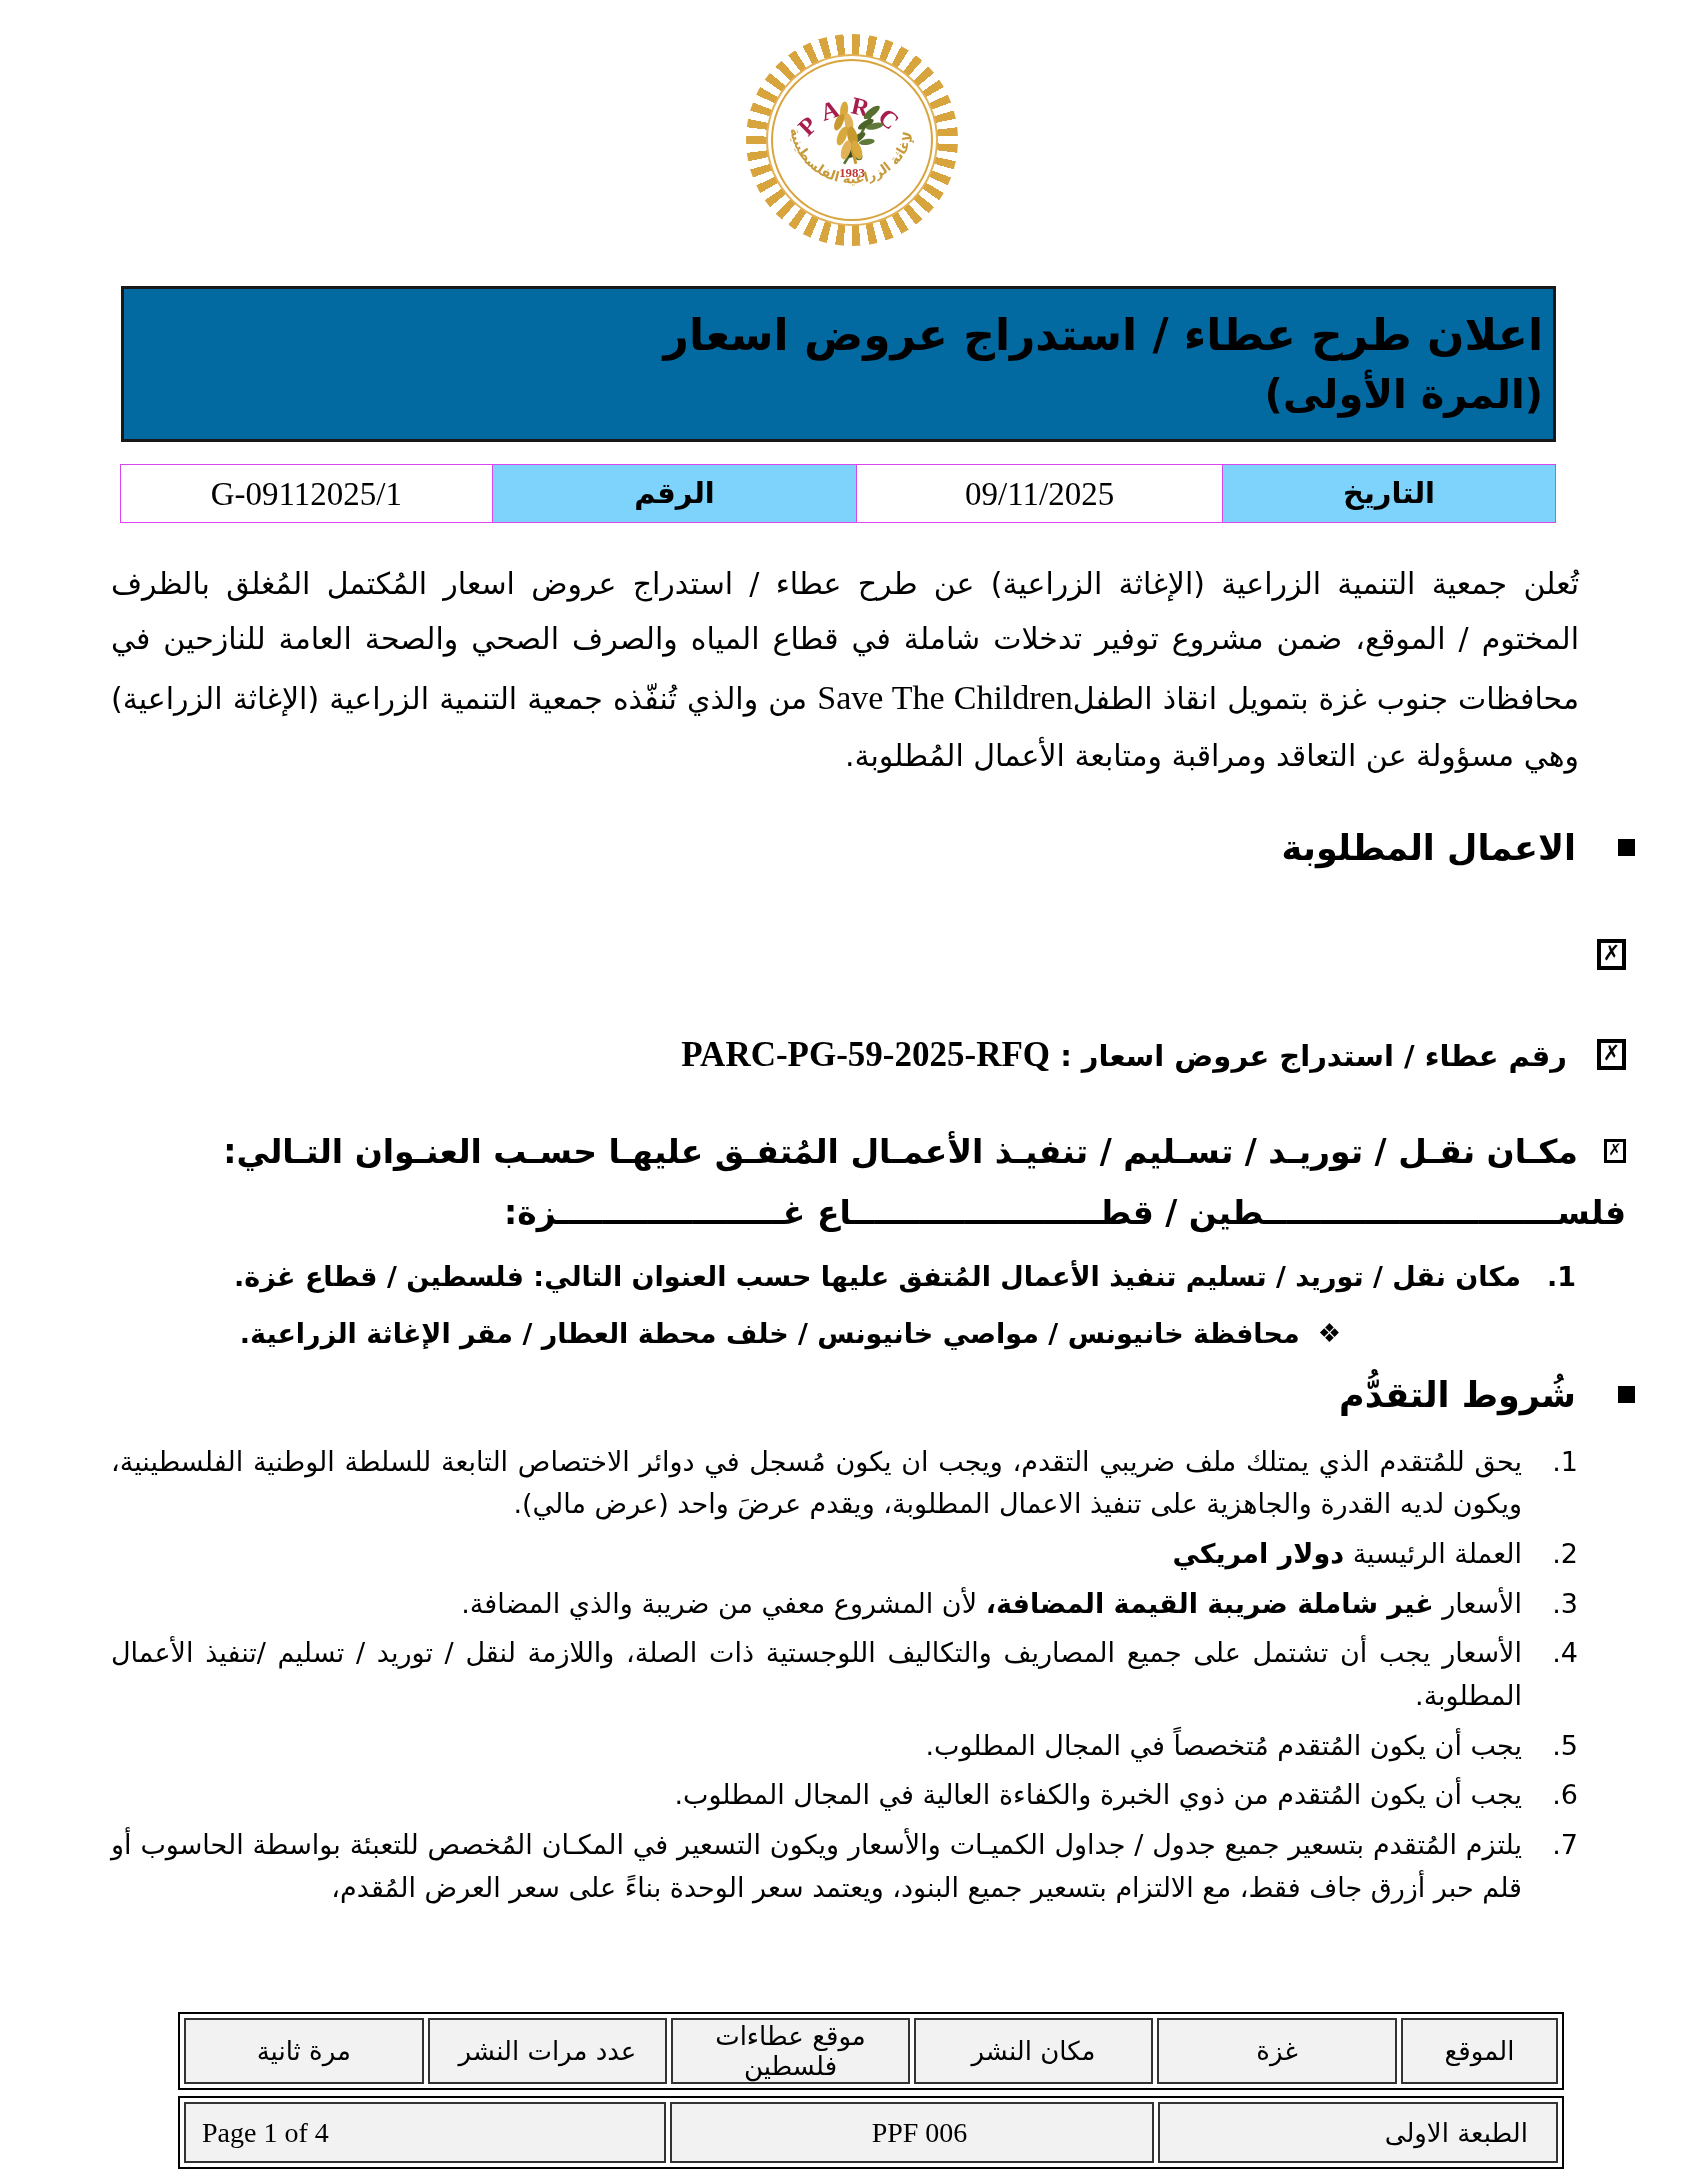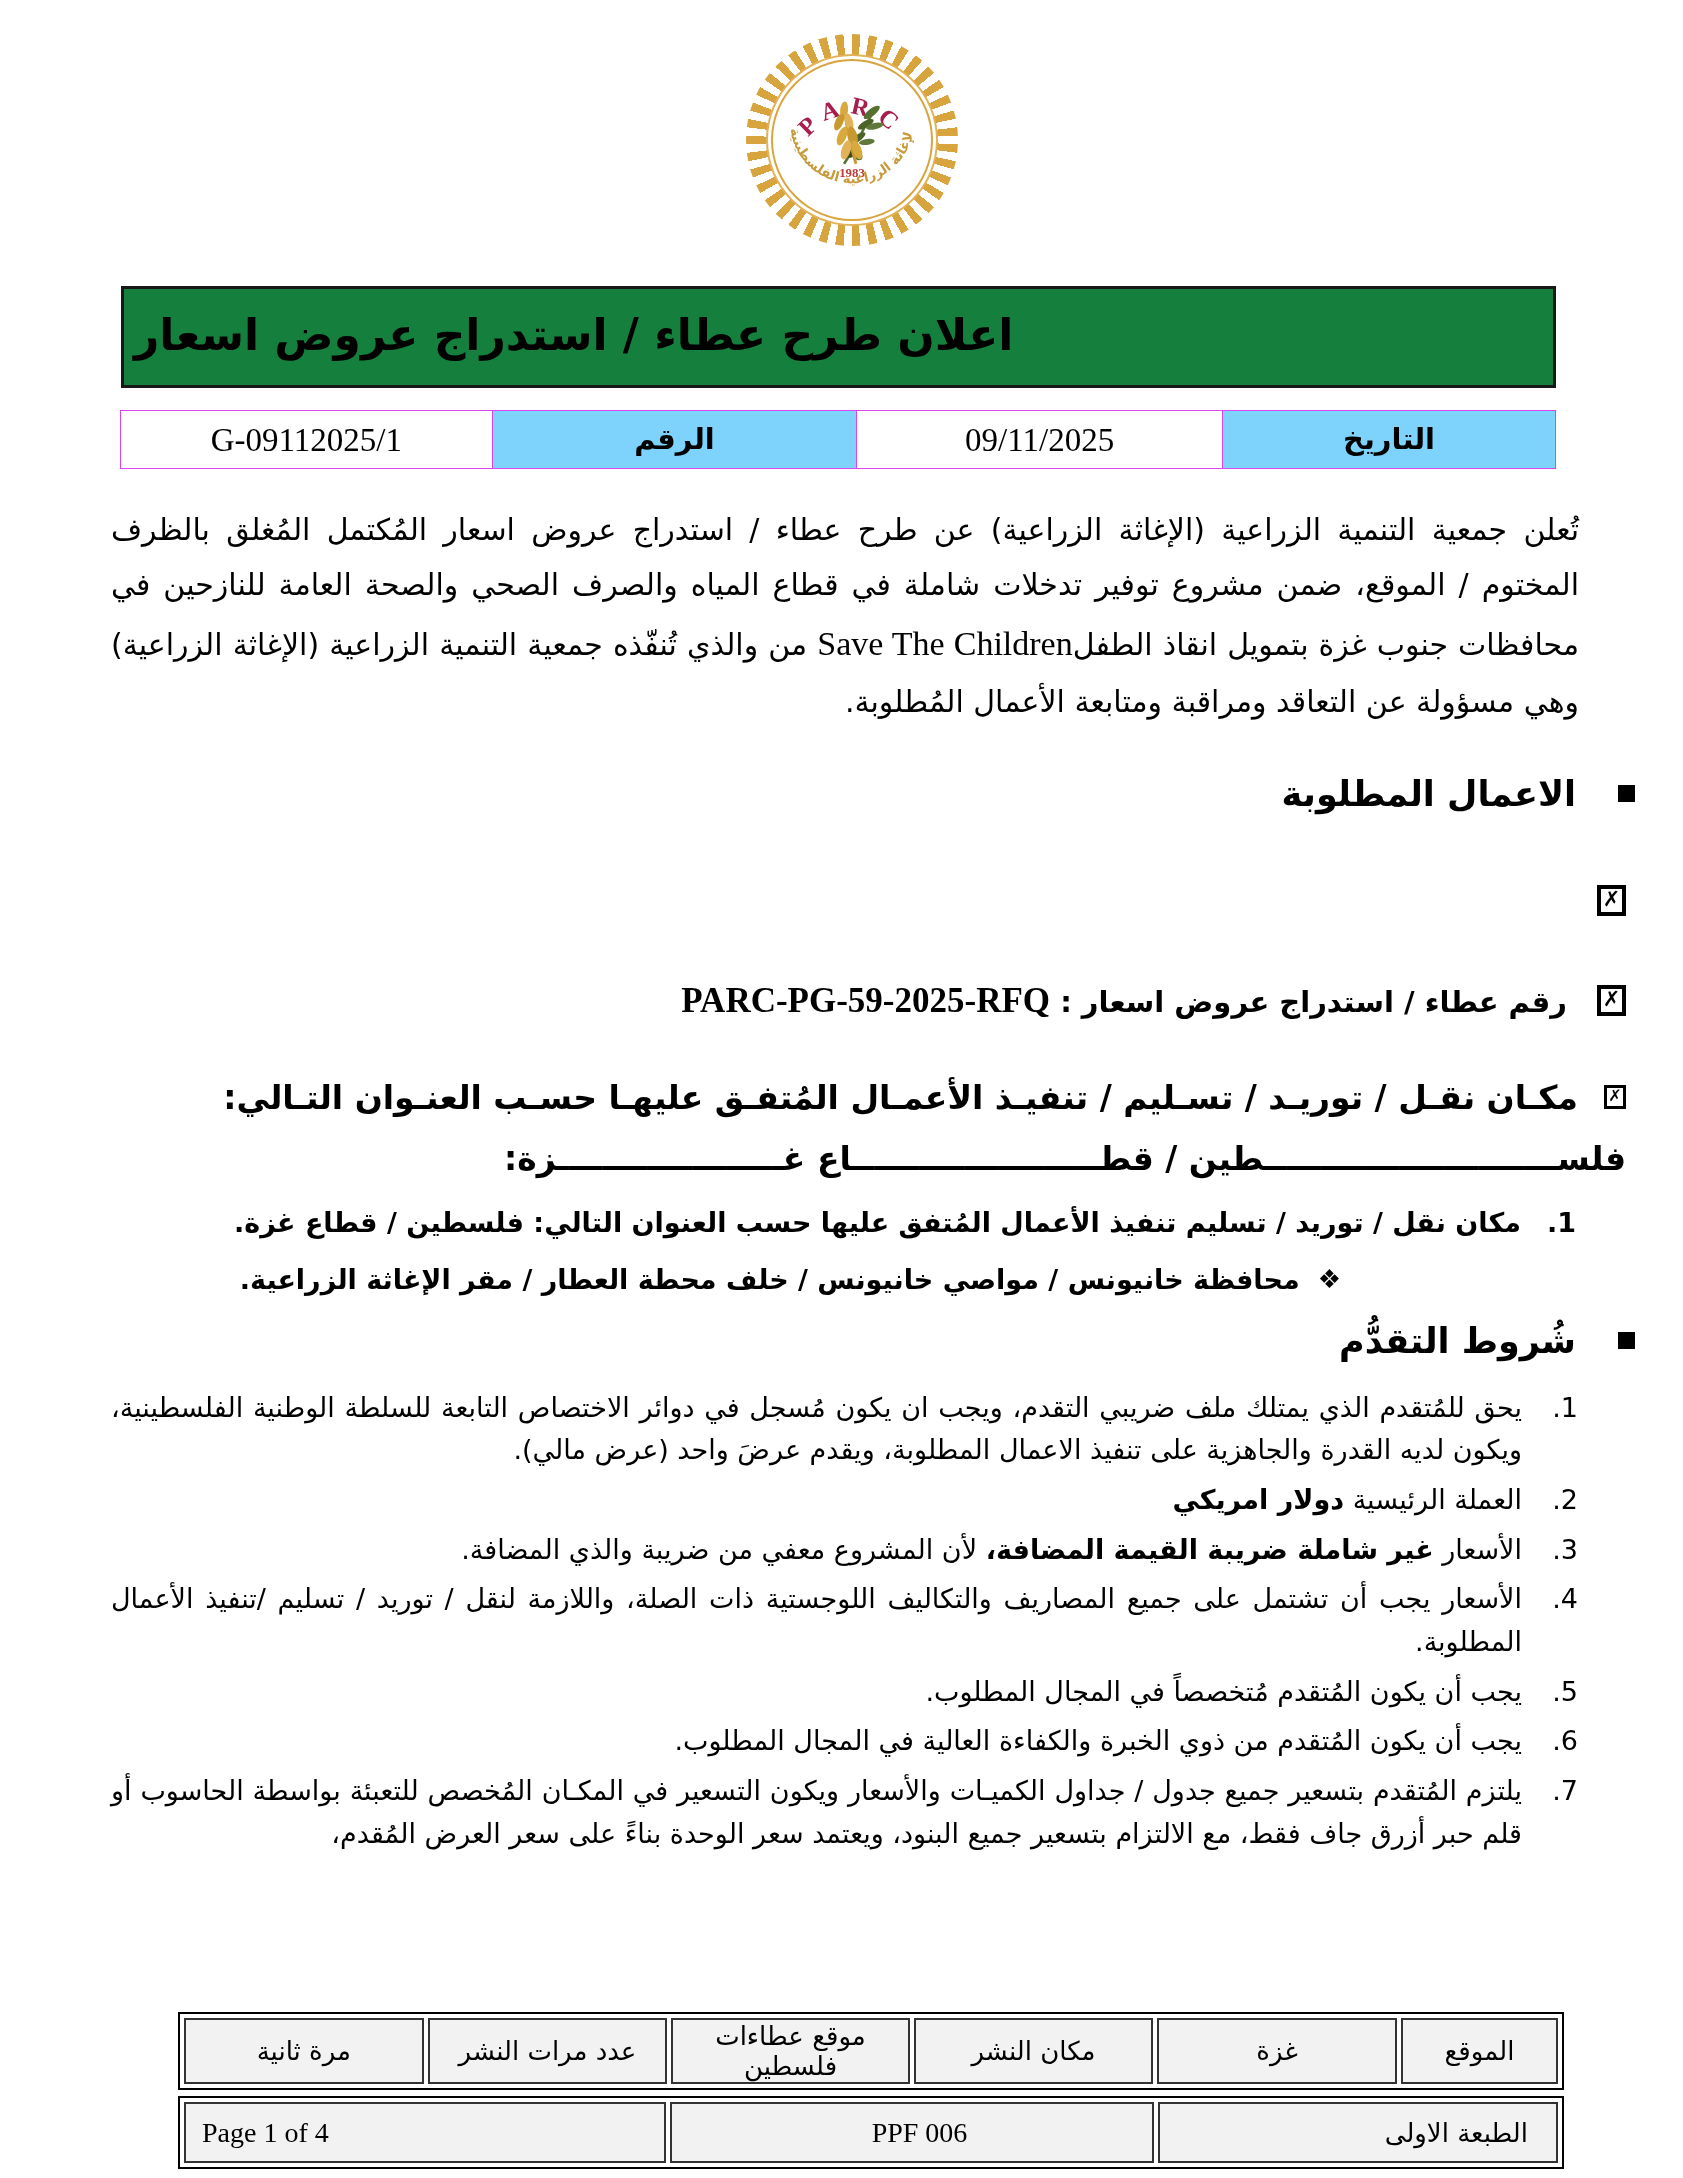--- a/index.html
+++ b/index.html
@@ -9,22 +9,22 @@
 
   
   .logo-wrap{position:relative;width:212px;height:212px;margin:34px auto 0;left:10px;}
   .sunburst{position:absolute;inset:0;border-radius:50%;
     background:repeating-conic-gradient(#D8A43E 0deg 4.6deg,#ffffff 4.6deg 9.23deg);}
   .sun-core{position:absolute;inset:27px;border-radius:50%;background:#fff;
     box-shadow:0 0 0 2px #D8A43E,0 0 0 5px #fff,0 0 0 7px #E2B258;}
   .logo-svg{position:absolute;inset:27px;}
 
   
-  .title-box{margin:40px 127px 4px 121px;background:#15803d;border:3px solid #181818;
-    text-align:left;padding:14px 10px 18px;}
+  .title-box{margin:40px 127px 4px 121px;background:#0369a1;border:3px solid #181818;
+    text-align:right;padding:14px 10px 18px;}
   .title-box .l1{font-size:44px;font-weight:bold;line-height:1.45;}
   .title-box .l2{font-size:40px;font-weight:bold;line-height:1.35;}
 
   
   .meta-table{width:1436px;margin:22px 127px 0 121px;border-collapse:collapse;table-layout:fixed;}
   .meta-table td{border:1px solid #d946ef;height:55px;text-align:center;vertical-align:middle;}
   .meta-table .lbl{background:#7dd3fc;font-weight:bold;font-size:29px;}
   .meta-table .val{background:#fff;font-size:33px;}
 
   
@@ -111,20 +111,21 @@
       <ellipse cx="85" cy="90" rx="4.6" ry="10" fill="#D8A93C" transform="rotate(-20 85 90)"></ellipse>
       <text x="80" y="117" text-anchor="middle" fill="#C03A3A" font-size="13" font-weight="bold" font-family="Liberation Serif, serif">1983</text>
       <text fill="#C79A3B" font-size="13.5" font-weight="bold">
         <textPath href="#arcBot" startOffset="50%" text-anchor="middle">الإغاثة الزراعية الفلسطينية</textPath>
       </text>
     </svg>
   </div>
 
   <div class="title-box">
     <div class="l1">اعلان طرح عطاء / استدراج عروض اسعار</div>
+    <div class="l2">(المرة الأولى)</div>
   </div>
 
   <table class="meta-table">
     <colgroup>
         <col style="width:23.2%">
         <col style="width:25.5%">
         <col style="width:25.4%">
         <col style="width:25.9%">
       </colgroup>
     <tbody>

